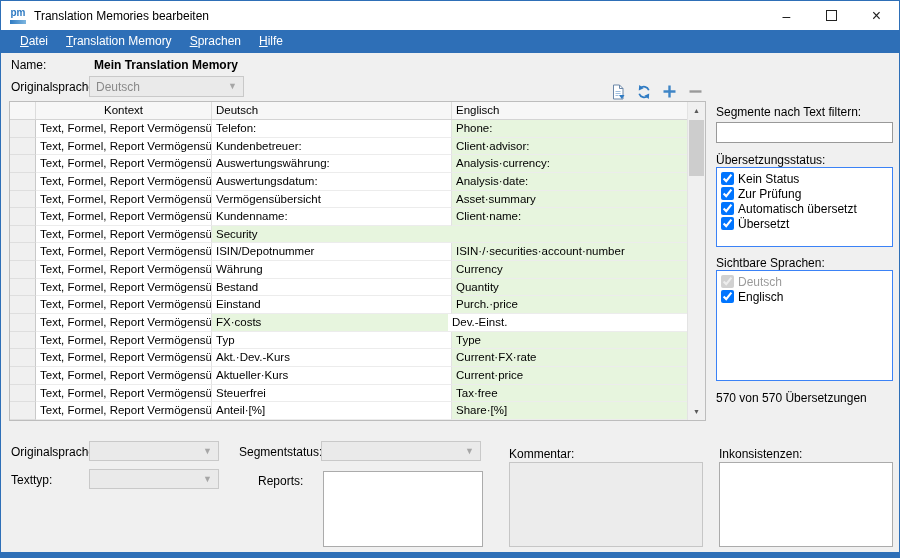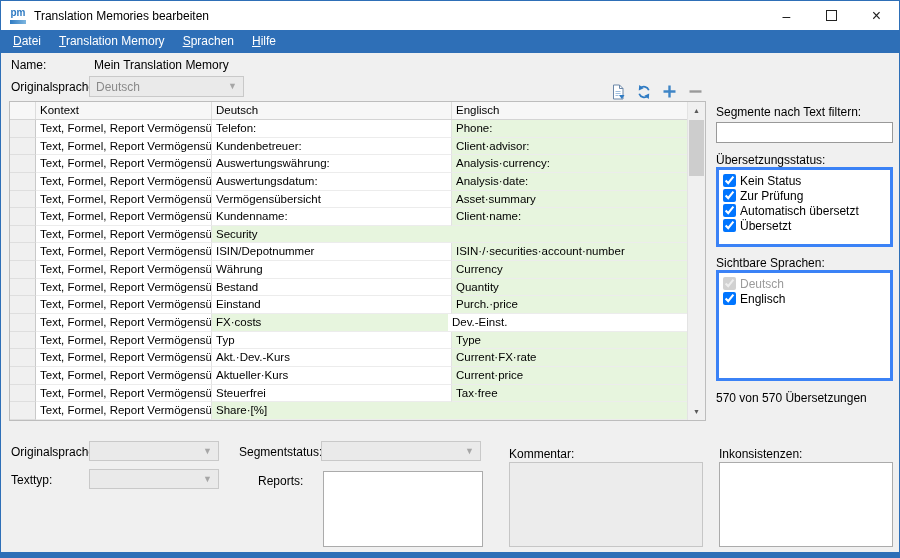--- a/index.html
+++ b/index.html
@@ -12,60 +12,60 @@
   .titlebar{position:absolute;left:0;top:0;right:0;height:29px;background:#fff;display:flex;align-items:center;}
   .app-icon{margin-left:8px;width:18px;height:16px;position:relative;display:flex;align-items:flex-start;justify-content:center;}
   .app-icon .pm{font-size:10px;font-weight:bold;color:#2f7bc3;line-height:10px;}
   .app-icon::after{content:"";position:absolute;left:1px;right:1px;bottom:0;height:4px;background:linear-gradient(90deg,#2f7bc3,#7db6e0);}
   .win-title{margin-left:7px;font-size:12px;}
   .win-controls{margin-left:auto;display:flex;height:100%;}
   .win-btn{width:45px;height:100%;display:flex;align-items:center;justify-content:center;font-size:14px;color:#222;}
   .max-glyph{display:inline-block;width:9px;height:9px;border:1px solid #222;}
   .close-glyph{font-size:16px;line-height:16px;}
   
-  .menubar{position:absolute;left:0;top:29px;right:0;height:23px;background:#2e6fb7;display:flex;align-items:flex-end;padding-left:3px;}
+  .menubar{position:absolute;left:0;top:29px;right:0;height:23px;background:#2e6fb7;display:flex;align-items:flex-end;padding-left:10px;}
   .menu-item{color:#fff;padding:0 9px;line-height:23px;font-size:12px;cursor:default;}
   .menu-item u{text-decoration:underline;}
   
   .flabel{position:absolute;white-space:nowrap;}
-  .fvalue{position:absolute;white-space:nowrap;}
+  .fvalue{position:absolute;white-space:nowrap;font-weight:bold;}
   .combo{position:absolute;box-sizing:border-box;background:#eaeaea;border:1px solid #c9c9c9;color:#8a8a8a;
          display:flex;align-items:center;justify-content:space-between;padding:0 6px;font-size:12px;}
   .combo .arrow{color:#a6a6a6;font-size:9px;line-height:9px;}
   
   .toolbar{position:absolute;left:603px;top:82px;width:100px;display:flex;gap:9px;justify-content:flex-end;align-items:center;}
   .tool-icon{width:17px;height:17px;display:flex;align-items:center;justify-content:center;}
   
   .tm-table{position:absolute;left:8px;top:100px;width:697px;height:320px;box-sizing:border-box;
             background:#fff;border:1px solid #bdbdbd;}
   .thead{display:flex;height:18px;box-sizing:border-box;background:#f7f7f7;border-bottom:1px solid #d4d4d4;margin-right:17px;}
   .th{box-sizing:border-box;padding:2px 4px;border-right:1px solid #dcdcdc;font-size:11.5px;white-space:nowrap;overflow:hidden;}
   .th.sel{width:26px;}
-  .th.c1{width:176px;}
+  .th.c1{width:176px;text-align:center;}
   .th.c2{width:240px;}
   .th.c3{flex:1;border-right:none;}
   .tbody{position:absolute;left:0;top:18px;right:17px;bottom:0;overflow:hidden;}
   .tr{display:flex;height:17.65px;box-sizing:border-box;}
   .td{box-sizing:border-box;padding:1px 4px;border-right:1px solid #e2e2e2;border-bottom:1px solid #ececec;
       font-size:11.5px;line-height:14px;white-space:nowrap;overflow:hidden;}
   .td.sel{width:26px;background:#f0f0f0;border-right:1px solid #c9c9c9;border-bottom:1px solid #dedede;}
   .td.c1{width:176px;}
   .td.c2{width:240px;}
   .td.c3{flex:1;background:#e7f5de;border-right:none;}
   
   .vscroll{position:absolute;top:0;right:0;bottom:0;width:17px;background:#f0f0f0;border-left:1px solid #e3e3e3;}
   .sb-btn{position:absolute;left:0;right:0;height:17px;display:flex;align-items:center;justify-content:center;
           font-size:7px;color:#5a5a5a;}
   .sb-up{top:0;}
   .sb-down{bottom:0;}
   .sb-thumb{position:absolute;left:1px;right:1px;top:18px;height:56px;background:#cdcdcd;}
   
   .filter-input{position:absolute;left:715px;top:121px;width:177px;height:21px;box-sizing:border-box;
                 border:1px solid #999;background:#fff;font-family:"Liberation Sans",sans-serif;font-size:12px;padding:0 4px;}
-  .check-box-group{position:absolute;box-sizing:border-box;background:#fff;border:3px solid #3b82f6;padding:3px 4px;overflow:hidden;}
+  .check-box-group{position:absolute;box-sizing:border-box;background:#fff;border:1px solid #3b82f6;padding:3px 4px;overflow:hidden;}
   .status-box{left:715px;top:166px;width:177px;height:80px;}
   .lang-box{left:715px;top:269px;width:177px;height:111px;}
   .check-row{display:flex;align-items:center;gap:4px;height:15px;font-size:12px;}
   .check-row input[type="checkbox"]{width:13px;height:13px;margin:0;}
   .disabled-text{color:#9b9b9b;}
   
   .panel-box{position:absolute;box-sizing:border-box;border:1px solid #ababab;background:#fff;}
   .comment-box{left:508px;top:461px;width:194px;height:85px;background:#ececec;border:1px solid #c6c6c6;}
   .reports-box{left:322px;top:470px;width:160px;height:76px;}
   .inkon-box{left:718px;top:461px;width:174px;height:85px;}
@@ -239,20 +239,21 @@
         </div>
         <div class="tr">
           <div class="td sel"></div>
           <div class="td c1">Text, Formel, Report Vermögensü…</div>
           <div class="td c2">Steuerfrei</div>
           <div class="td c3">Tax·free</div>
         </div>
         <div class="tr">
           <div class="td sel"></div>
           <div class="td c1">Text, Formel, Report Vermögensü…</div>
+          <div class="td c2">Anteil·[%]</div>
           <div class="td c3">Share·[%]</div>
         </div>
       </div>
     <div class="vscroll">
       <div class="sb-btn sb-up">▲</div>
       <div class="sb-thumb"></div>
       <div class="sb-btn sb-down">▼</div>
     </div>
   </div>
 

